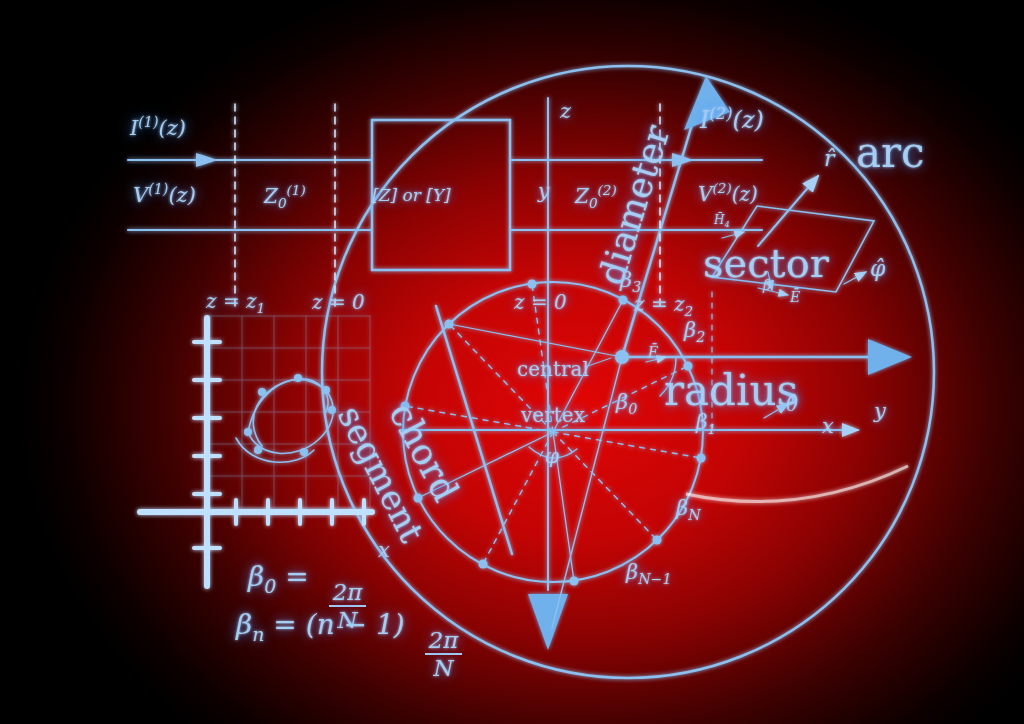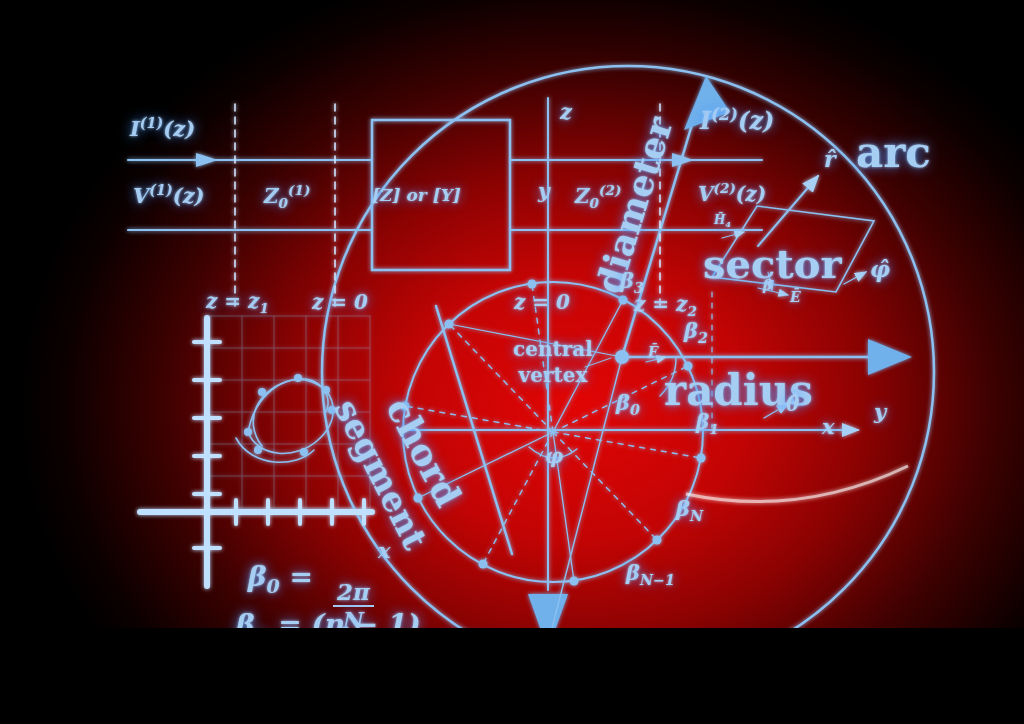--- a/index.html
+++ b/index.html
@@ -1,37 +1,36 @@
 <!DOCTYPE html>
 <html><head>
 <meta charset="utf-8">
 <title>Math Diagram</title>
 <style>
   *{box-sizing:border-box;}
   html,body{margin:0;padding:0;background:#000;}
   .stage{
-    position:relative;width:1024px;height:628px;overflow:hidden;
+    position:relative;width:1024px;height:724px;overflow:hidden;
     font-family:"DejaVu Serif","Liberation Serif",serif;
     background:#000;
     background-image:radial-gradient(ellipse 560px 450px at 578px 405px,
       #e10505 0%, #c30404 30%, #8a0202 52%, #3d0101 74%, #0c0000 92%, #000 100%);
-    font-weight:bold;
   }
   svg.art{position:absolute;left:0;top:0;width:1024px;height:724px;}
   .lbl{
     position:absolute;color:#a6cdf2;white-space:nowrap;
     text-shadow:0 0 12px rgba(70,150,255,.95),0 0 3px rgba(200,230,255,.85);
   }
   .it{font-style:italic;}
   .lbl sub,.lbl sup{font-size:.68em;line-height:0;}
   .frac{display:inline-flex;flex-direction:column;align-items:center;line-height:1.05;
         vertical-align:-0.6em;font-size:.82em;margin-left:20px;}
   .frac .fnum{border-bottom:2px solid currentColor;padding:0 4px 1px;}
   .frac .fden{padding-top:1px;}
-  .stack span{display:block;text-align:center;line-height:1.3;}
+  .stack span{display:block;text-align:center;line-height:1.3;margin-top:20px;}
 </style>
 </head>
 <body>
 
 <div class="stage">
 
   <svg class="art" viewBox="0 0 1024 724">
     <defs>
       <marker id="arw" markerWidth="10" markerHeight="8" refX="8" refY="3.5" orient="auto">
         <path d="M0,0 L9,3.5 L0,7 Z" fill="#a8d0f5"></path>

